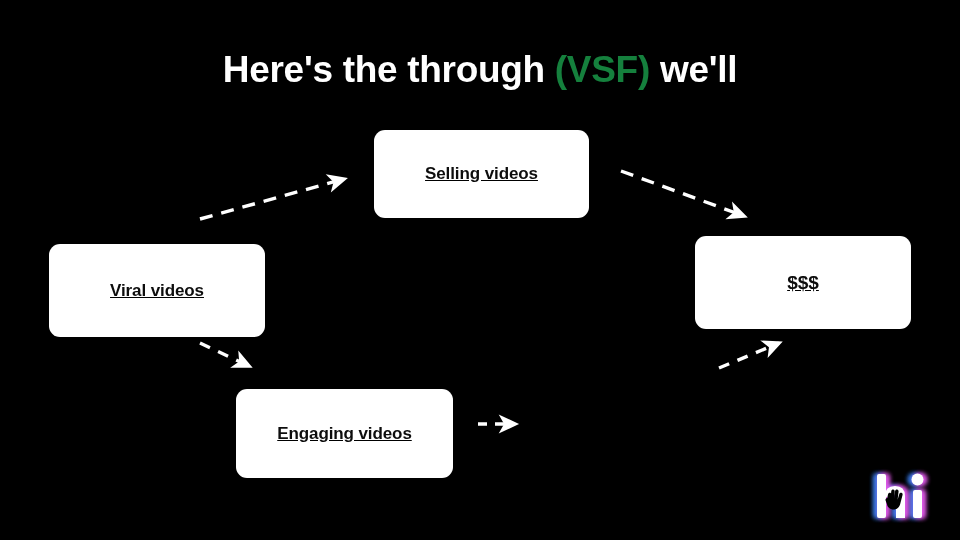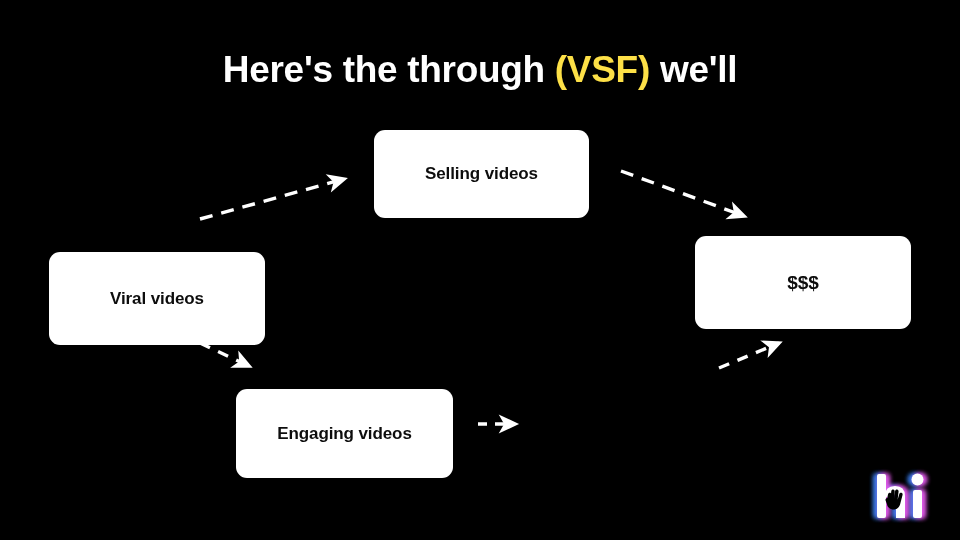--- a/index.html
+++ b/index.html
@@ -27,48 +27,49 @@
     width: 960px;
     text-align: center;
     color: #ffffff;
     font-size: 37px;
     font-weight: bold;
     line-height: 49px;
     letter-spacing: -0.3px;
     -webkit-font-smoothing: antialiased;
   }
   #title .accent {
-    color: #fde047;
+    color: #15803d;
   }
 
   
   .node {
     position: absolute;
     background: #ffffff;
     border-radius: 11px;
     display: flex;
     align-items: center;
     justify-content: center;
     box-sizing: border-box;
+    text-decoration: underline;
   }
   .node .node-label {
     color: #0d0d0d;
     font-size: 17px;
     font-weight: bold;
     letter-spacing: -0.1px;
     white-space: nowrap;
     -webkit-font-smoothing: antialiased;
   }
   .node.money .node-label {
     font-size: 19px;
     letter-spacing: 0px;
   }
 
   
-  #node-viral        { left: 49px;  top: 252px; width: 216px; height: 93px; }
+  #node-viral        { left: 49px;  top: 244px; width: 216px; height: 93px; }
   #node-selling      { left: 374px; top: 130px; width: 215px; height: 88px; }
   #node-money        { left: 695px; top: 236px; width: 216px; height: 93px; }
   #node-engaging     { left: 236px; top: 381px; width: 217px; height: 89px; margin-top: 8px; }
   #node-conversations{ left: 534px; top: 375px; width: 215px; height: 93px; }
 
   
   #arrows {
     position: absolute;
     left: 0;
     top: 0;

